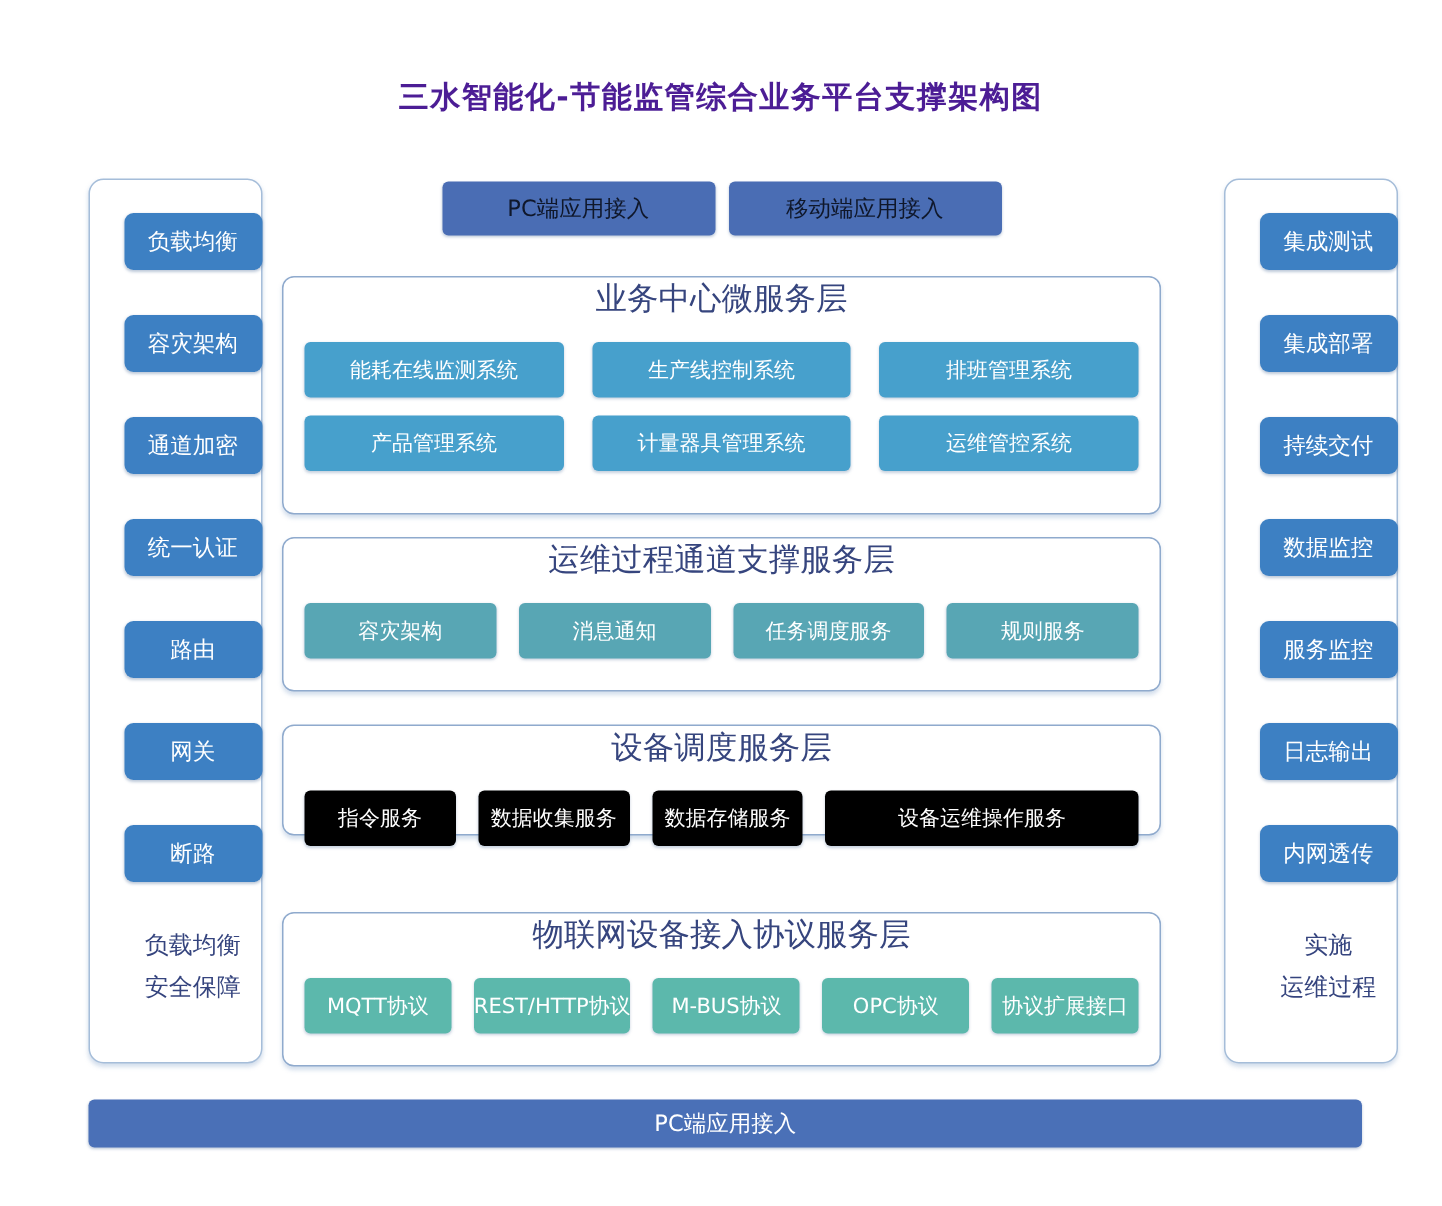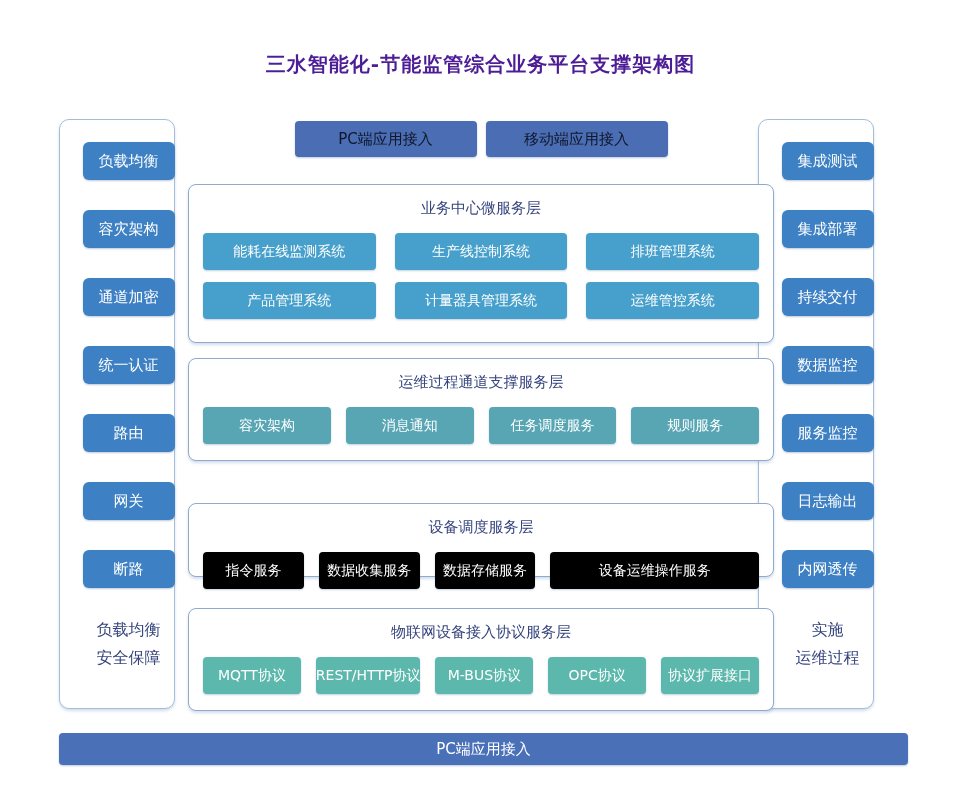--- a/index.html
+++ b/index.html
@@ -16,21 +16,21 @@
   
   .side-panel{
     position:absolute;top:119px;width:116px;height:590px;background:#ffffff;
     border:1px solid #a5bdd9;border-radius:10px;
     box-shadow:0 2px 3px rgba(130,160,200,.35);
     box-sizing:border-box;display:flex;flex-direction:column;align-items:center;
     padding-top:22px;
     padding-left:23px;
   }
   .side-panel.left{left:59px;}
-  .side-panel.right{left:758px;}
+  .side-panel.right{left:816px;}
   .side-btn{
     width:92px;height:38px;margin-bottom:30px;flex:none;
     background:#3d80c3;border-radius:6px;color:#ffffff;font-size:15px;
     display:flex;align-items:center;justify-content:center;
     box-shadow:0 1px 2px rgba(90,120,160,.4);
   }
   .side-footer{
     margin-top:-2px;text-align:center;font-size:16px;color:#35447e;line-height:28px;
   }
   
@@ -45,24 +45,24 @@
     box-shadow:0 1px 2px rgba(90,120,160,.4);
   }
   .layer{
     position:absolute;left:0;width:586px;background:#ffffff;
     border:1px solid #8faacd;border-radius:8px;
     box-shadow:0 2px 3px rgba(130,160,200,.35);
     box-sizing:border-box;
   }
   #layer-business{top:65px;height:159px;}
   #layer-channel{top:239px;height:103px;}
-  #layer-device{top:384px;height:74px;}
+  #layer-device{top:364px;height:74px;}
   #layer-protocol{top:489px;height:103px;}
   .layer-title{
-    text-align:center;margin-top:14px;font-size:15px;color:#36457e;
+    text-align:center;font-size:21px;color:#36457e;
   }
   .layer-row{
     display:flex;gap:15px;padding:0 14px;margin-top:15px;
   }
   .layer-grid{
     display:grid;grid-template-columns:repeat(3,1fr);gap:12px 19px;
     padding:0 14px;margin-top:15px;
   }
   .node-btn{
     flex:1;height:37px;border-radius:4px;color:#ffffff;font-size:14px;

